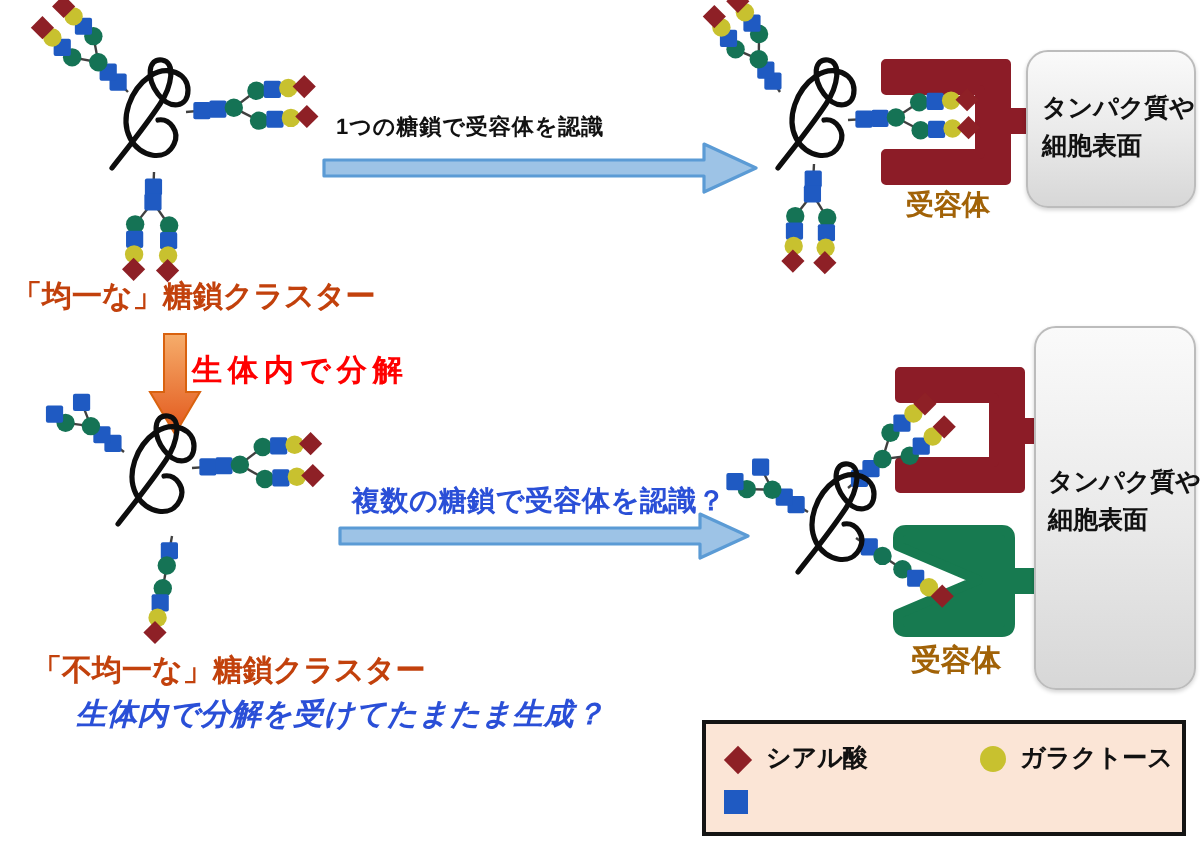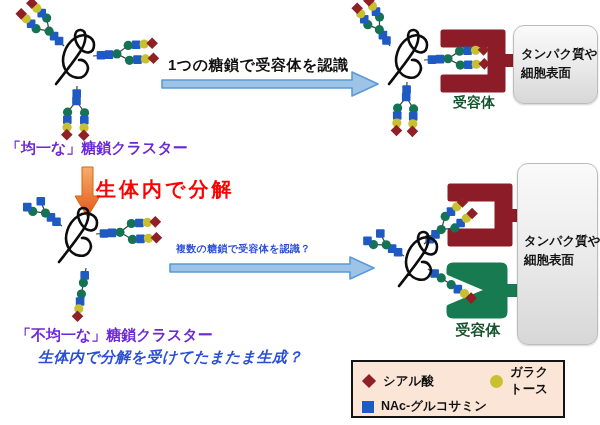--- a/index.html
+++ b/index.html
@@ -2,34 +2,34 @@
 <html style="--sia: #8e2026; --gal: #c8c12f; --glc: #1f5ac2; --man: #157355; --maroon: #8c1c27; --rgreen: #177a50; --abfill: #9dc3e6; --abstroke: #5b9bd5; --txtred: #ff0000; --txtblue: #2a4fd7; --legendbg: #fbe5d6;"><head>
 <meta charset="utf-8">
 <style>
   html,body{margin:0;padding:0;background:#fff;}
   .stage{
     position:relative;width:600px;height:425px;background:#fff;overflow:hidden;
     font-family:"Liberation Sans","DejaVu Sans",sans-serif;
   }
   .stage svg{position:absolute;left:0;top:0;}
   .txt{position:absolute;white-space:nowrap;color:#111;}
-  .lbl-cluster{font-size:15px;font-weight:700;color:#6d28d9;}
-  .cap-black{font-size:15px;font-weight:700;letter-spacing:0.5px;color:#111;}
-  .cap-blue{font-size:10px;font-weight:700;letter-spacing:0.3px;color:var(--txtblue);}
-  .cap-red{font-size:20px;font-weight:700;letter-spacing:3px;color:var(--txtred);}
-  .lbl-receptor{font-size:15px;font-weight:700;text-align:center;color:#14532d;}
+  .lbl-cluster{font-size:15px;font-weight:700;color:#c2410c;}
+  .cap-black{font-size:11px;font-weight:700;letter-spacing:0.5px;color:#111;}
+  .cap-blue{font-size:14px;font-weight:700;letter-spacing:0.3px;color:var(--txtblue);}
+  .cap-red{font-size:15px;font-weight:700;letter-spacing:3px;color:var(--txtred);}
+  .lbl-receptor{font-size:15px;font-weight:700;text-align:center;color:#a16207;}
   .question{font-size:15px;font-weight:700;letter-spacing:0.4px;color:var(--txtblue);font-style:italic;}
   .graybox{
     position:absolute;border-radius:11px;
     background:linear-gradient(180deg,#fafafa 0%,#e9e9e9 55%,#d7d7d7 100%);
     border:1px solid #bcbcbc;box-shadow:0 1px 2px rgba(0,0,0,0.18);
   }
   .graybox .boxtext{position:absolute;font-size:12.5px;font-weight:700;line-height:19px;color:#111;white-space:nowrap;}
   .legend{
-    position:absolute;left:351px;top:360px;width:214px;height:58px;box-sizing:border-box;
+    position:absolute;left:351px;top:360px;width:242px;height:58px;box-sizing:border-box;
     background:var(--legendbg);border:2px solid #141414;
     display:grid;grid-template-columns:128px 1fr;align-content:space-evenly;
     padding:2px 4px 2px 9px;
   }
   .legend .item{display:flex;align-items:center;gap:7px;font-size:12.5px;font-weight:700;color:#111;}
   .ic{display:inline-block;flex:0 0 auto;}
   .ic-diamond{width:10px;height:10px;background:var(--sia);transform:rotate(45deg);margin:0 2px;}
   .ic-circle-y{width:13px;height:13px;border-radius:50%;background:var(--gal);}
   .ic-circle-g{width:13px;height:13px;border-radius:50%;background:var(--man);}
   .ic-square{width:12px;height:12px;background:var(--glc);}
@@ -336,17 +336,16 @@
     <div class="item">
       <span class="ic ic-diamond"></span>
       <span>シアル酸</span>
     </div>
     <div class="item">
       <span class="ic ic-circle-y"></span>
       <span>ガラクトース</span>
     </div>
     <div class="item">
       <span class="ic ic-square"></span>
-      <span>NAc-グルコサミン</span>
     </div>
   </div>
 
 </div>
 
 </body></html>

